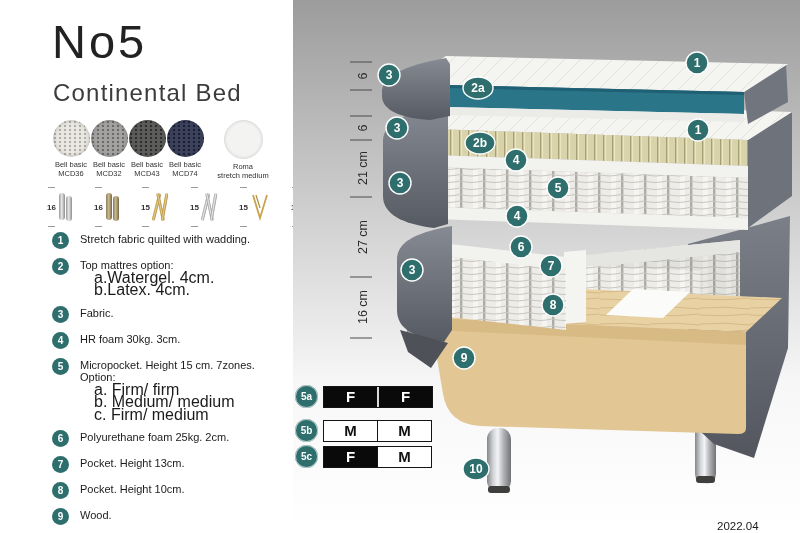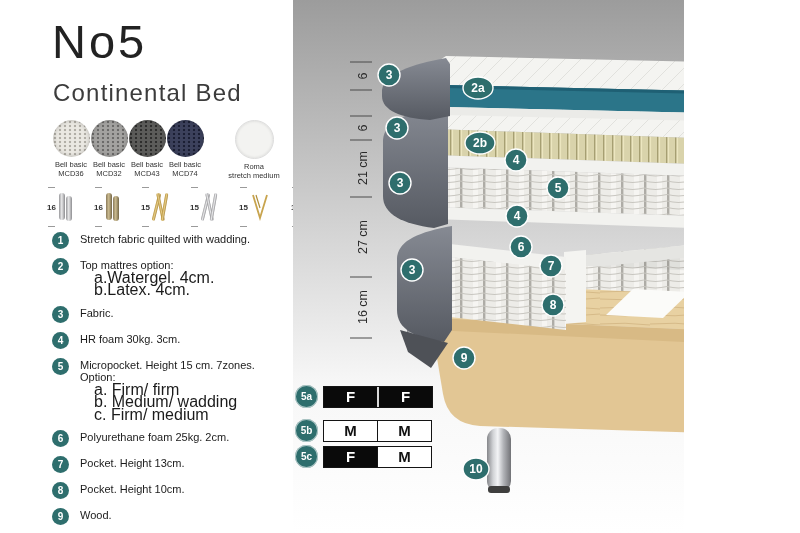--- a/index.html
+++ b/index.html
@@ -1,28 +1,28 @@
 <!DOCTYPE html>
 <html><head>
 <meta charset="utf-8">
 <style>
   html,body{margin:0;padding:0;background:#fff;}
-  .canvas{position:relative;width:684px;height:533px;overflow:hidden;background:#fde047;
+  .canvas{position:relative;width:800px;height:533px;overflow:hidden;background:#fde047;
           font-family:"Liberation Sans","DejaVu Sans",sans-serif;color:#1b1b1b;}
   
   .left-panel{position:absolute;left:0;top:0;width:293px;height:533px;background:#fff;
               border-right:1px solid #c6c6c6;}
   .title{position:absolute;left:52px;top:14px;font-size:47px;font-weight:200;
          letter-spacing:3px;color:#222;}
   .subtitle{position:absolute;left:53px;top:79px;font-size:24px;font-weight:300;
             letter-spacing:1.2px;color:#3c3c3c;}
   
   .swatch-row{position:absolute;left:52px;top:120px;display:flex;}
   .swatch-item{width:38px;display:flex;flex-direction:column;align-items:center;margin-right:0px;}
-  .swatch-item.roma{margin-left:31px;}
+  .swatch-item.roma{margin-left:20px;}
   .swatch{width:37px;height:37px;border-radius:50%;box-shadow:inset 0 0 4px rgba(0,0,0,.25);}
   .sw-mcd36{background:radial-gradient(circle at 2px 2px, rgba(110,105,95,.45) 1px, transparent 1.6px) 0 0/5px 4px,#eae8e2;}
   .sw-mcd32{background:radial-gradient(circle at 2px 2px, rgba(30,30,30,.42) 1px, transparent 1.6px) 0 0/5px 4px,#a3a2a0;}
   .sw-mcd43{background:radial-gradient(circle at 2px 2px, rgba(0,0,0,.5) 1px, transparent 1.6px) 0 0/5px 4px,#5c5c5a;}
   .sw-mcd74{background:radial-gradient(circle at 2px 2px, rgba(5,8,24,.6) 1px, transparent 1.6px) 0 0/5px 4px,#3c415c;}
   .sw-roma{background:#f3f3f1;box-shadow:inset 0 0 3px rgba(0,0,0,.12);border:1px solid #ddd;}
   .swatch-label{margin-top:4px;font-size:7.5px;line-height:8.5px;text-align:center;color:#333;white-space:nowrap;}
   
   .legs-row{position:absolute;left:45px;top:187px;display:flex;align-items:flex-start;}
   .leg-opt{display:flex;align-items:flex-end;margin-right:20px;}
@@ -215,21 +215,21 @@
         <span class="fnum">4</span>
         <div>
             <div class="ftext">HR foam 30kg. 3cm.</div>
           </div>
       </div>
       <div class="feat">
         <span class="fnum">5</span>
         <div>
             <div class="ftext">Micropocket. Height 15 cm. 7zones. Option:</div>
              <div class="fsub">a. Firm/ firm</div>
-             <div class="fsub">b. Medium/ wadding</div>
+             <div class="fsub">b. Medium/ medium</div>
              <div class="fsub">c. Firm/ medium</div>
           </div>
       </div>
       <div class="feat">
         <span class="fnum">6</span>
         <div>
             <div class="ftext">Polyurethane foam 25kg. 2cm.</div>
           </div>
       </div>
       <div class="feat">

